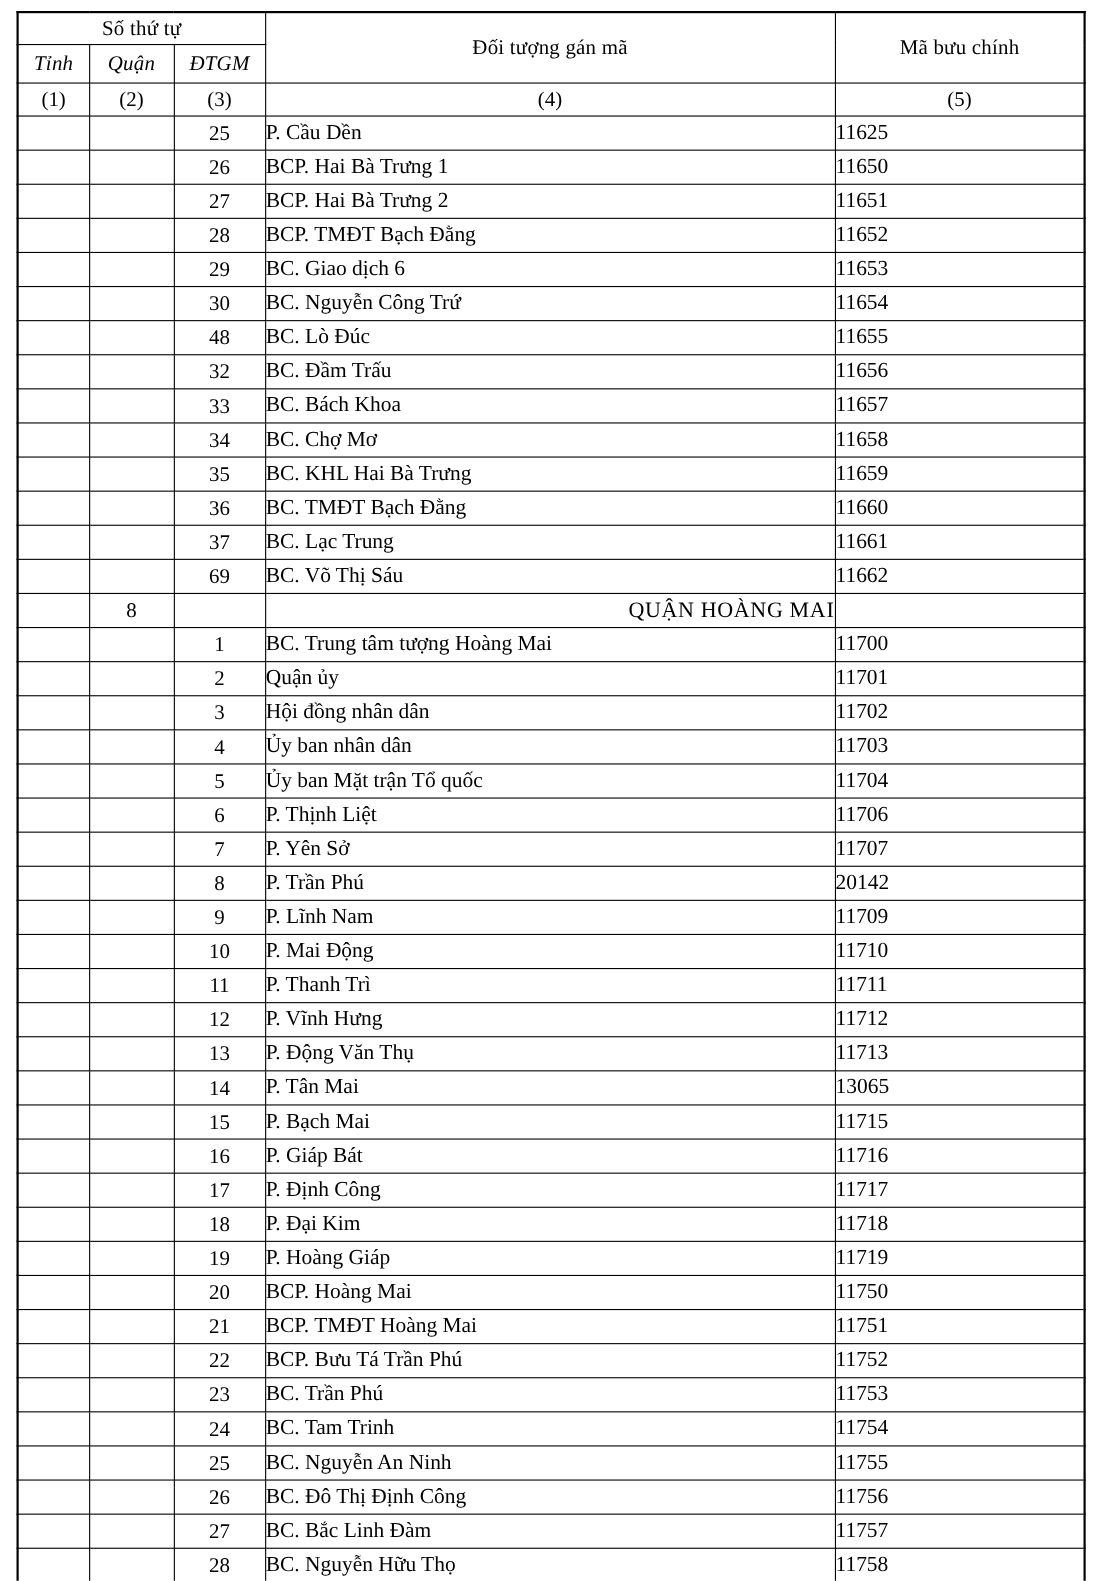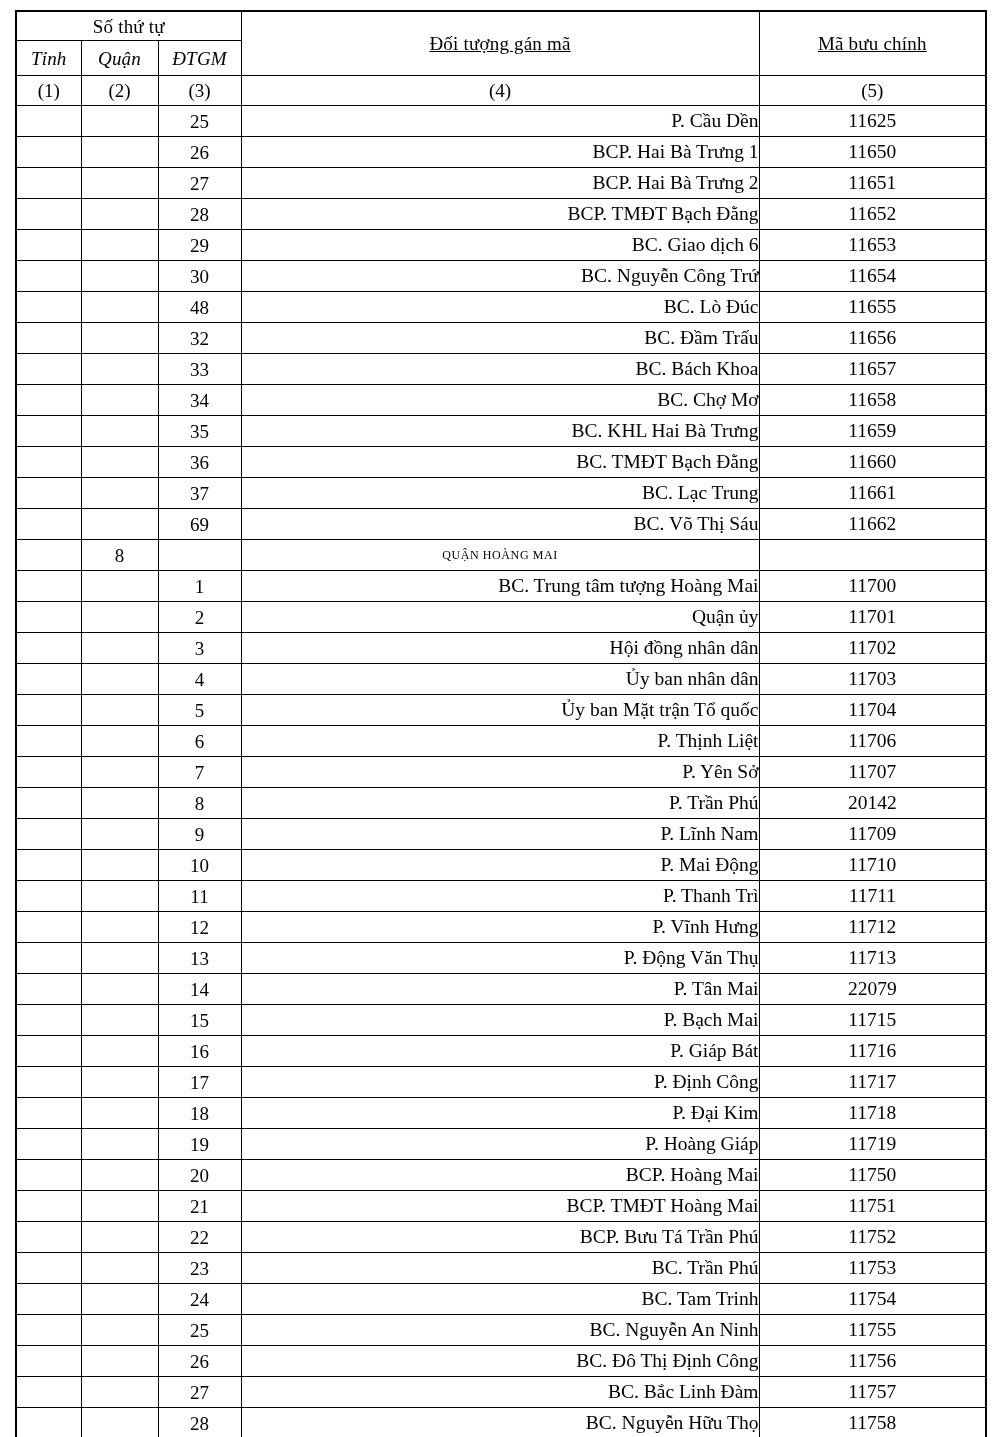--- a/index.html
+++ b/index.html
@@ -46,47 +46,47 @@
 
   
   th.hdr {
     text-align: center;
     font-weight: bold;
     font-size: 19px;
     letter-spacing: 0.2px;
   }
   th.hdr-stt-group { height: 28px; }
   th.hdr-sub { height: 34px; font-style: italic; }
-  th.hdr-tall { height: 62px; text-decoration: underline; }
+  th.hdr-tall { height: 62px; }
 
   td.numrow {
     text-align: center;
     height: 29px;
     font-size: 19px;
   }
 
   tr.datarow td { height: 30px; }
 
   td.cell-tinh, td.cell-quan, td.cell-dtgm {
     text-align: center;
     font-size: 19px;
   }
   td.cell-obj {
-    text-align: right;
+    text-align: left;
     font-size: 19.5px;
     padding-left: 6px;
   }
   td.cell-code {
-    text-align: center;
+    text-align: left;
     font-size: 19.5px;
   }
   td.cell-section {
-    text-align: center;
+    text-align: right;
     font-weight: bold;
-    font-size: 12px;
+    font-size: 20px;
     letter-spacing: 0.6px;
     margin-left: 41px;
   }
 
   
   table.codes { border-width: 2px; }
 </style>
 </head>
 <body>
 
@@ -313,21 +313,21 @@
           <td class="cell-quan"></td>
           <td class="cell-dtgm">13</td>
           <td class="cell-obj">P. Động Văn Thụ</td>
           <td class="cell-code">11713</td>
         </tr>
         <tr class="datarow">
           <td class="cell-tinh"></td>
           <td class="cell-quan"></td>
           <td class="cell-dtgm">14</td>
           <td class="cell-obj">P. Tân Mai</td>
-          <td class="cell-code">22079</td>
+          <td class="cell-code">13065</td>
         </tr>
         <tr class="datarow">
           <td class="cell-tinh"></td>
           <td class="cell-quan"></td>
           <td class="cell-dtgm">15</td>
           <td class="cell-obj">P. Bạch Mai</td>
           <td class="cell-code">11715</td>
         </tr>
         <tr class="datarow">
           <td class="cell-tinh"></td>

